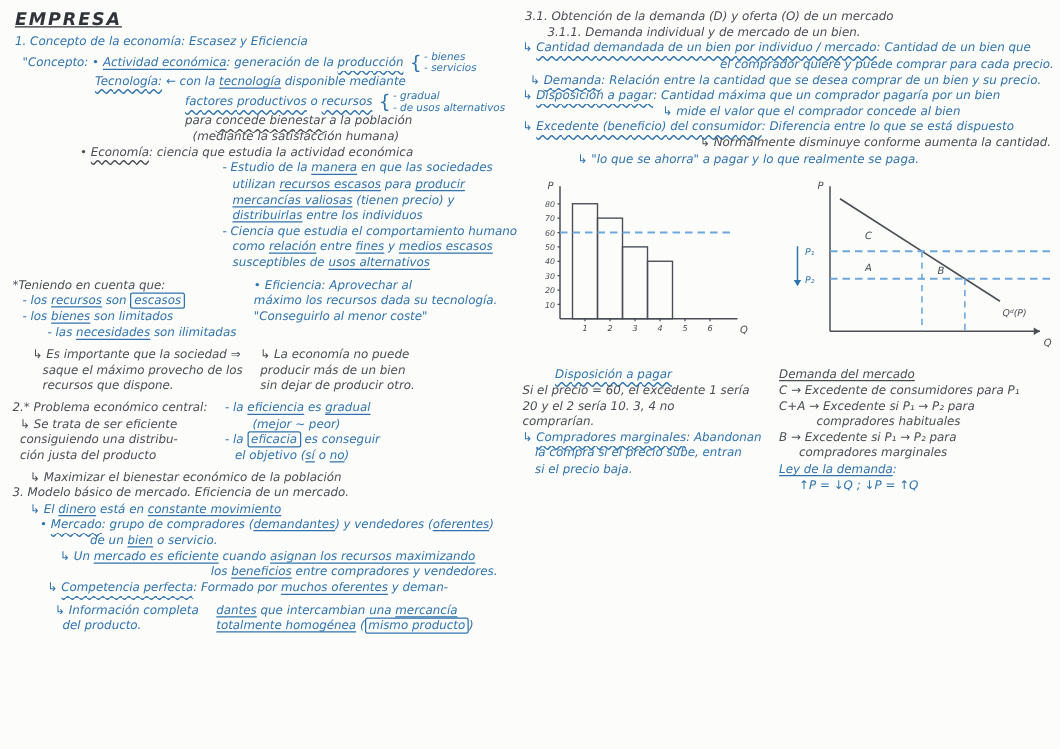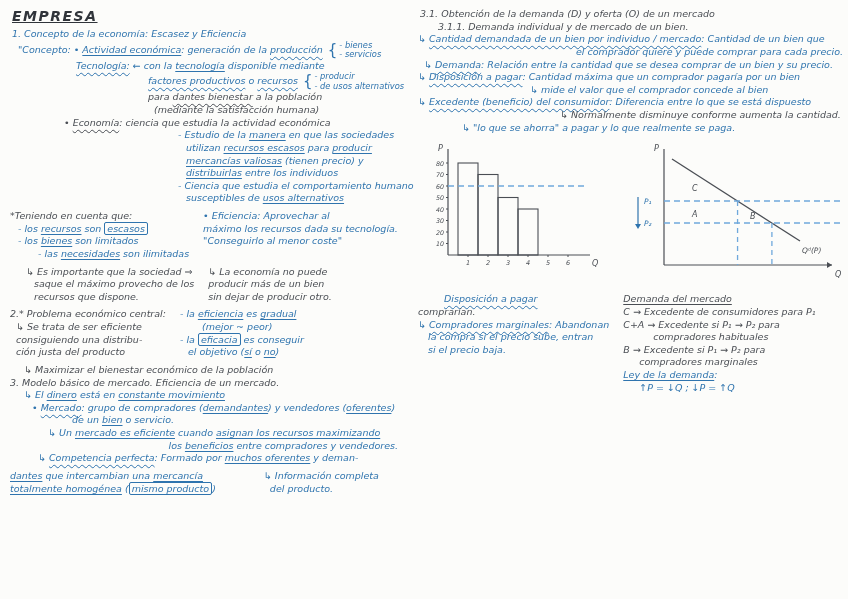--- a/index.html
+++ b/index.html
@@ -47,32 +47,33 @@
             <span class="bglyph">{</span>
             <span class="bitems">
               <span>- bienes</span>
               <span>- servicios</span>
             </span>
           </span></div>
         <div class="hl blue" style="padding-left: 66px;"><span class="wavy">Tecnología:</span>  ← con la <span class="u">tecnología</span> disponible mediante</div>
         <div class="hl blue" style="padding-left: 138px;"><span class="wavy">factores productivos</span> o <span class="wavy">recursos</span><span class="brace">
             <span class="bglyph">{</span>
             <span class="bitems">
-              <span>- producir</span>
+              <span>- gradual</span>
               <span>- de usos alternativos</span>
             </span>
           </span></div>
-        <div class="hl black" style="padding-left: 138px;">para <span class="wavy">dantes bienestar</span> a la población</div>
+        <div class="hl black" style="padding-left: 138px;">para <span class="wavy">concede bienestar</span> a la población</div>
         <div class="hl black" style="padding-left: 144px;">(mediante la satisfacción humana)</div>
         <div class="hl black" style="padding-left: 54px;">• <span class="wavy">Economía</span>: ciencia que estudia la actividad económica</div>
         <div class="hl blue" style="padding-left: 168px;">- Estudio de la <span class="u">manera</span> en que las sociedades</div>
         <div class="hl blue" style="padding-left: 176px;">utilizan <span class="u">recursos escasos</span> para <span class="u">producir</span></div>
         <div class="hl blue" style="padding-left: 176px;"><span class="u">mercancías valiosas</span> (tienen precio) y</div>
         <div class="hl blue" style="padding-left: 176px; font-style: italic;"><span class="u">distribuirlas</span> entre los individuos</div>
         <div class="hl blue" style="padding-left: 168px;">- Ciencia que estudia el comportamiento humano</div>
+        <div class="hl blue" style="padding-left: 176px;">como <span class="u">relación</span> entre <span class="u">fines</span> y <span class="u">medios escasos</span></div>
         <div class="hl blue" style="padding-left: 176px;">susceptibles de <span class="u">usos alternativos</span></div>
       </div>
       <div class="row">
         <div class="col">
           <div class="hl black">*Teniendo en cuenta que:</div>
           <div class="hl blue" style="padding-left: 8px;">- los <span class="u">recursos</span> son <span class="boxed">escasos</span></div>
           <div class="hl blue" style="padding-left: 8px;">- los <span class="u">bienes</span> son limitados</div>
           <div class="hl blue" style="padding-left: 8px; margin-left: 20px;">- las <span class="u">necesidades</span> son ilimitadas</div>
         </div>
         <div class="col">
@@ -112,26 +113,26 @@
         <div class="hl black">3. Modelo básico de mercado. Eficiencia de un mercado.</div>
         <div class="hl blue" style="padding-left: 14px;">↳ El <span class="u">dinero</span> está en <span class="u">constante movimiento</span></div>
         <div class="hl blue" style="padding-left: 22px;">• <span class="wavy">Mercado</span>: grupo de compradores (<span class="u">demandantes</span>) y vendedores (<span class="u">oferentes</span>)</div>
         <div class="hl blue" style="padding-left: 62px;">de un <span class="u">bien</span> o servicio.</div>
         <div class="hl blue" style="padding-left: 38px;">↳ Un <span class="u">mercado es eficiente</span> cuando <span class="u">asignan los recursos maximizando</span></div>
         <div class="hl blue" style="padding-left: 54px; text-align: right;">los <span class="u">beneficios</span> entre compradores y vendedores.</div>
         <div class="hl blue" style="padding-left: 28px;">↳ <span class="wavy">Competencia perfecta</span>: Formado por <span class="u">muchos oferentes</span> y deman-</div>
       </div>
       <div class="row">
         <div class="col">
+          <div class="hl blue" style="padding-left: 34px;">↳ Información completa</div>
+          <div class="hl blue" style="padding-left: 40px;">del producto.</div>
+        </div>
+        <div class="col">
           <div class="hl blue"><span class="u">dantes</span> que intercambian una <span class="u">mercancía</span></div>
           <div class="hl blue"><span class="u">totalmente homogénea</span> (<span class="boxed">mismo producto</span>)</div>
-        </div>
-        <div class="col">
-          <div class="hl blue" style="padding-left: 34px;">↳ Información completa</div>
-          <div class="hl blue" style="padding-left: 40px;">del producto.</div>
         </div>
       </div>
     </div>
   <div class="page page-right">
       <div class="sec">
         <div class="hl black" style="padding-left: 2px;">3.1. Obtención de la demanda (D) y oferta (O) de un mercado</div>
         <div class="hl black" style="padding-left: 20px;">3.1.1. Demanda individual y de mercado de un bien.</div>
         <div class="hl blue">↳ <span class="wavy">Cantidad demandada de un bien por individuo / mercado</span>: Cantidad de un bien que</div>
         <div class="hl blue" style="padding-left: 158px;">el comprador quiere y puede comprar para cada precio.</div>
         <div class="hl blue" style="padding-left: 6px;">↳ <span class="wavy">Demanda</span>: Relación entre la cantidad que se desea comprar de un bien y su precio.</div>
@@ -198,20 +199,22 @@
             <line x1="6" y1="58" x2="6" y2="86" stroke="#2f74ae" stroke-width="1.2"></line>
             <path d="M6 90 l-3 -5 h6 z" fill="#2f74ae"></path>
             <text x="60" y="52" font-size="8" fill="#4a4e54">C</text>
             <text x="60" y="78" font-size="8" fill="#4a4e54">A</text>
             <text x="118" y="80" font-size="8" fill="#4a4e54">B</text>
           </svg></div>
       </div>
       <div class="row">
         <div class="col">
           <div class="hl blue" style="padding-left: 26px;"><span class="wavy">Disposición a pagar</span></div>
+          <div class="hl black">Si el precio = 60, el excedente 1 sería</div>
+          <div class="hl black">20 y el 2 sería 10. 3, 4 no</div>
           <div class="hl black">comprarían.</div>
           <div class="hl blue"> </div>
           <div class="hl blue">↳ <span class="wavy">Compradores marginales</span>: Abandonan</div>
           <div class="hl blue" style="padding-left: 10px;">la compra si el precio sube, entran</div>
           <div class="hl blue" style="padding-left: 10px;">si el precio baja.</div>
         </div>
         <div class="col">
           <div class="hl black"><span class="u">Demanda del mercado</span></div>
           <div class="hl black">C → Excedente de consumidores para P₁</div>
           <div class="hl black">C+A → Excedente si P₁ → P₂ para</div>

